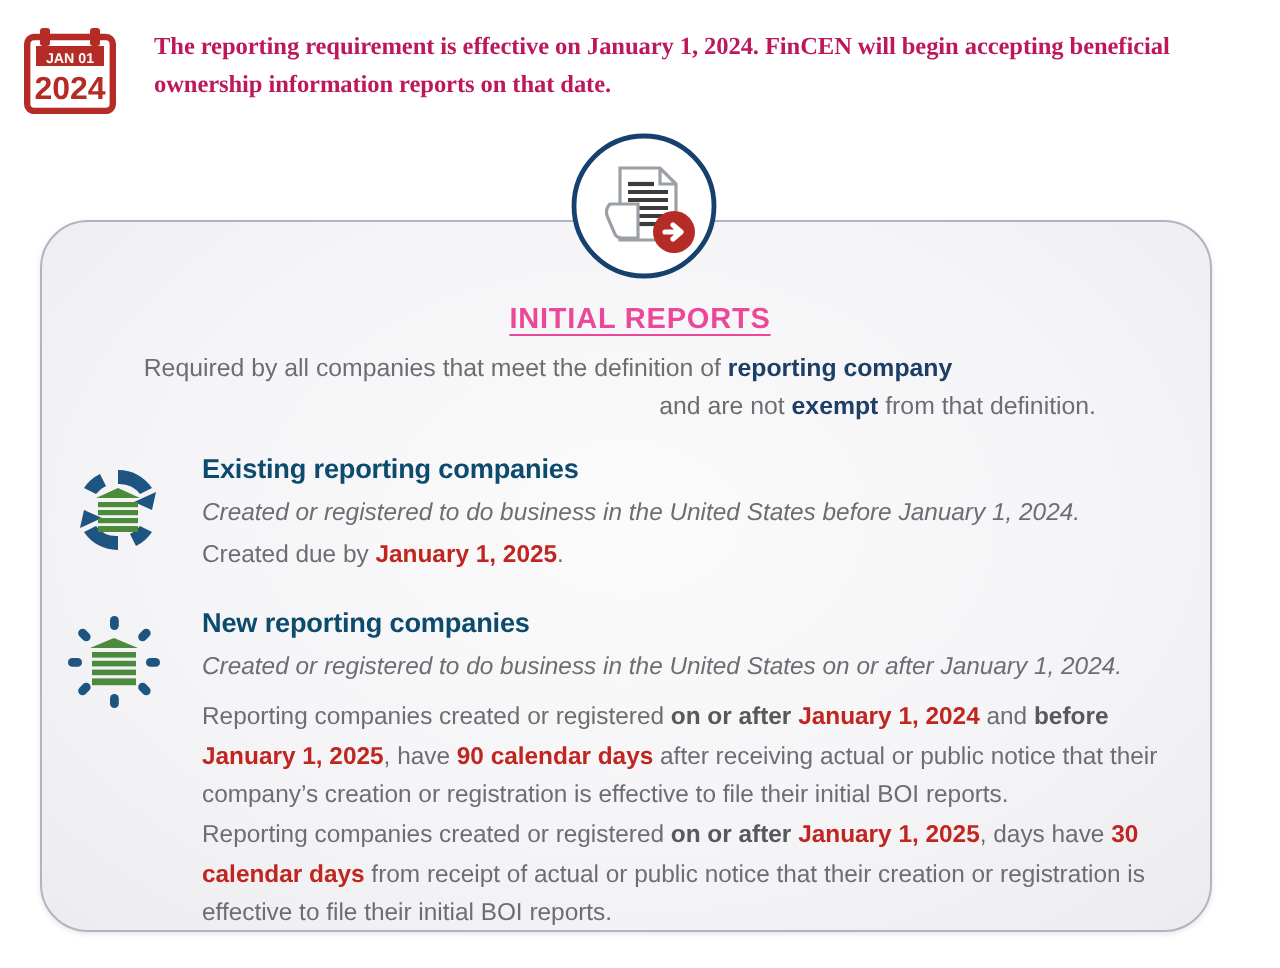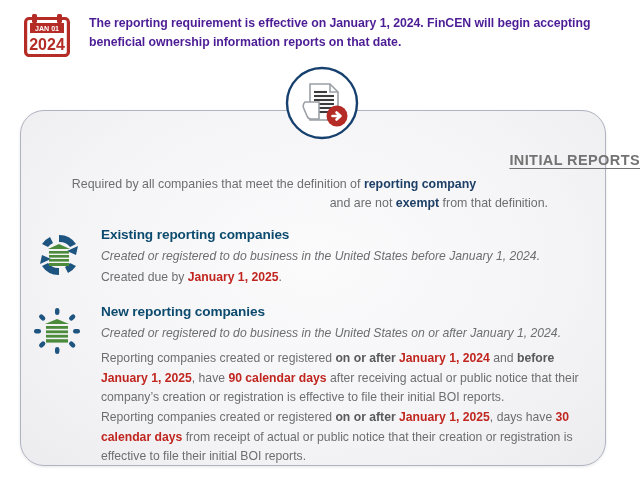--- a/index.html
+++ b/index.html
@@ -11,42 +11,43 @@
     height: 484px;
     background: #ffffff;
     font-family: "Liberation Sans", sans-serif;
     overflow: hidden;
     position: relative;
   }
 
   
   #top-banner {
     position: absolute;
-    left: 12px;
+    left: 0;
     top: 0;
     width: 508px;
     height: 70px;
   }
   #calendar-icon {
     position: absolute;
     left: 12px;
     top: 13px;
     width: 46px;
     height: 44px;
   }
   #banner-text {
     position: absolute;
     left: 77px;
     top: 14px;
     width: 540px;
-    color: #4c1d95;
+    color: #be185d;
     font-size: 12.3px;
     font-weight: bold;
     line-height: 19px;
     letter-spacing: -0.05px;
+    font-family: Liberation Serif, serif;
   }
 
   
   #info-card {
     position: absolute;
     left: 20px;
     top: 110px;
     width: 586px;
     height: 356px;
     border-radius: 24px;
@@ -70,22 +71,22 @@
     height: 74px;
     z-index: 5;
   }
 
   
   #initial-reports-title {
     position: absolute;
     left: 0;
     top: 152px;
     width: 640px;
-    text-align: right;
-    color: #737373;
+    text-align: center;
+    color: #ec4899;
     font-size: 14.5px;
     font-weight: bold;
     letter-spacing: 0.4px;
     text-decoration: underline;
     text-underline-offset: 3px;
   }
 
   
   .intro-line {
     position: absolute;

